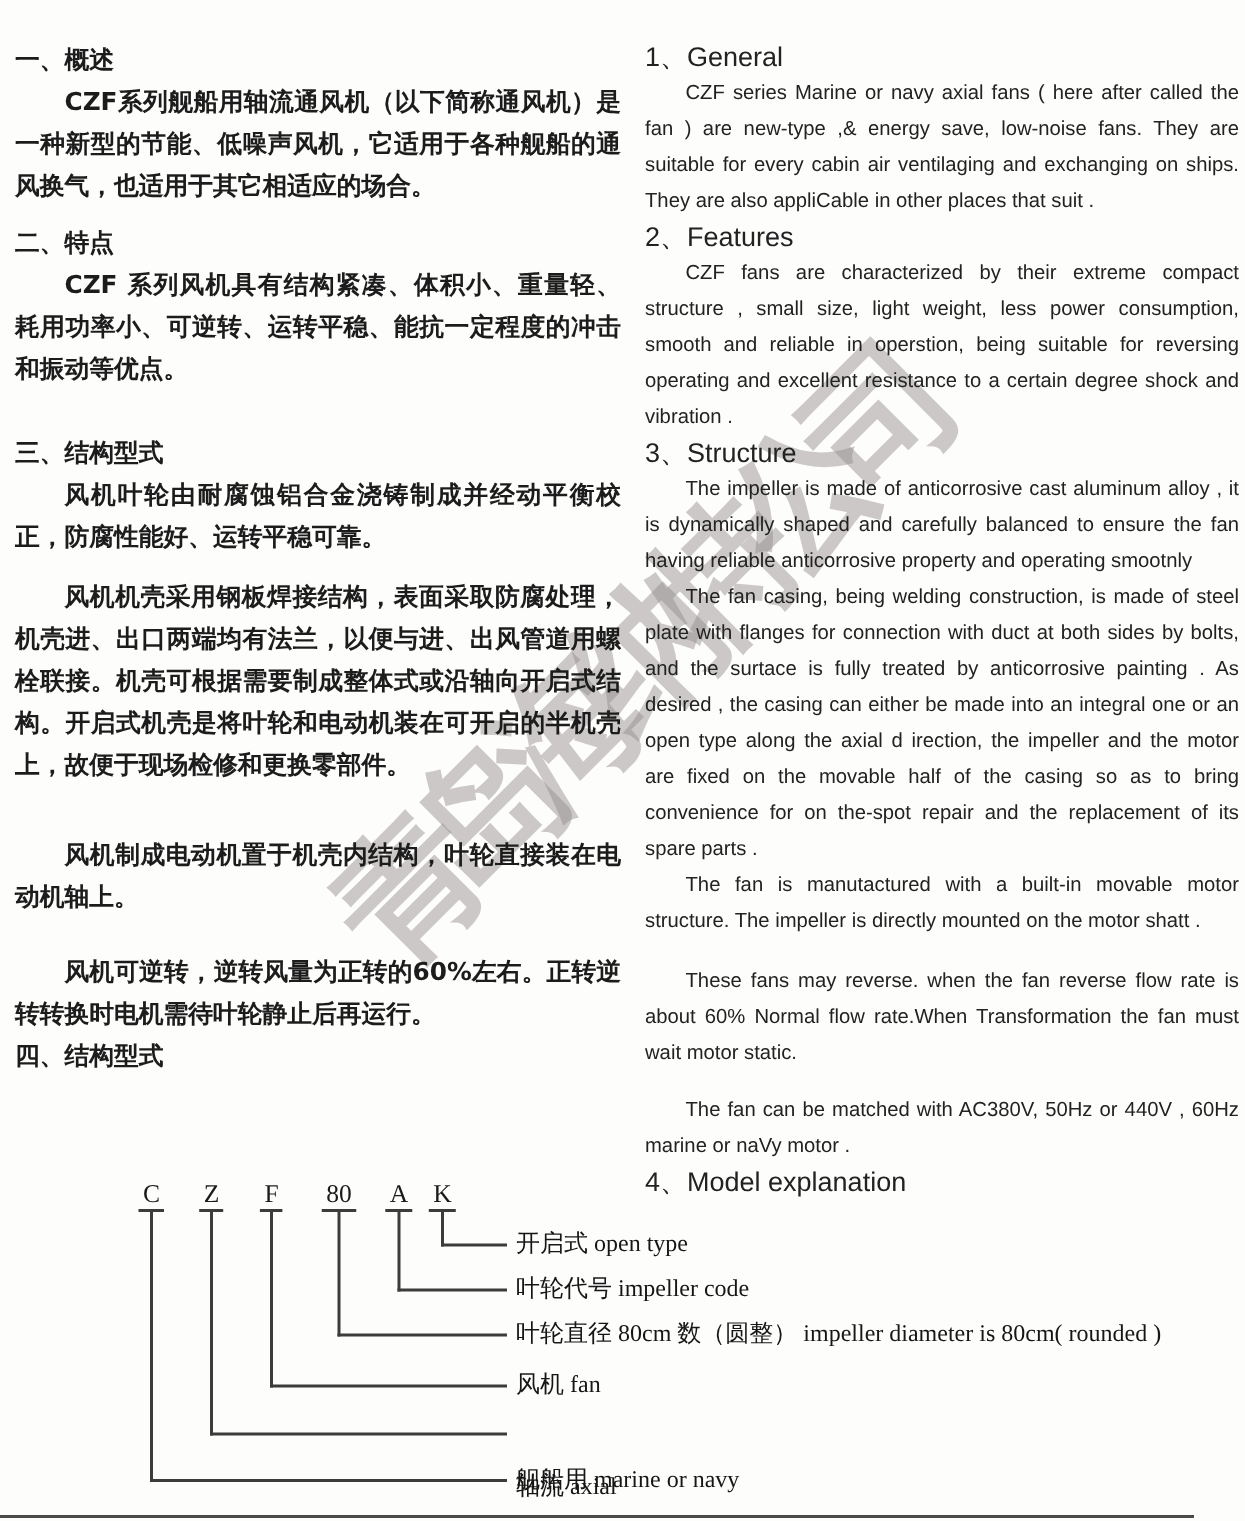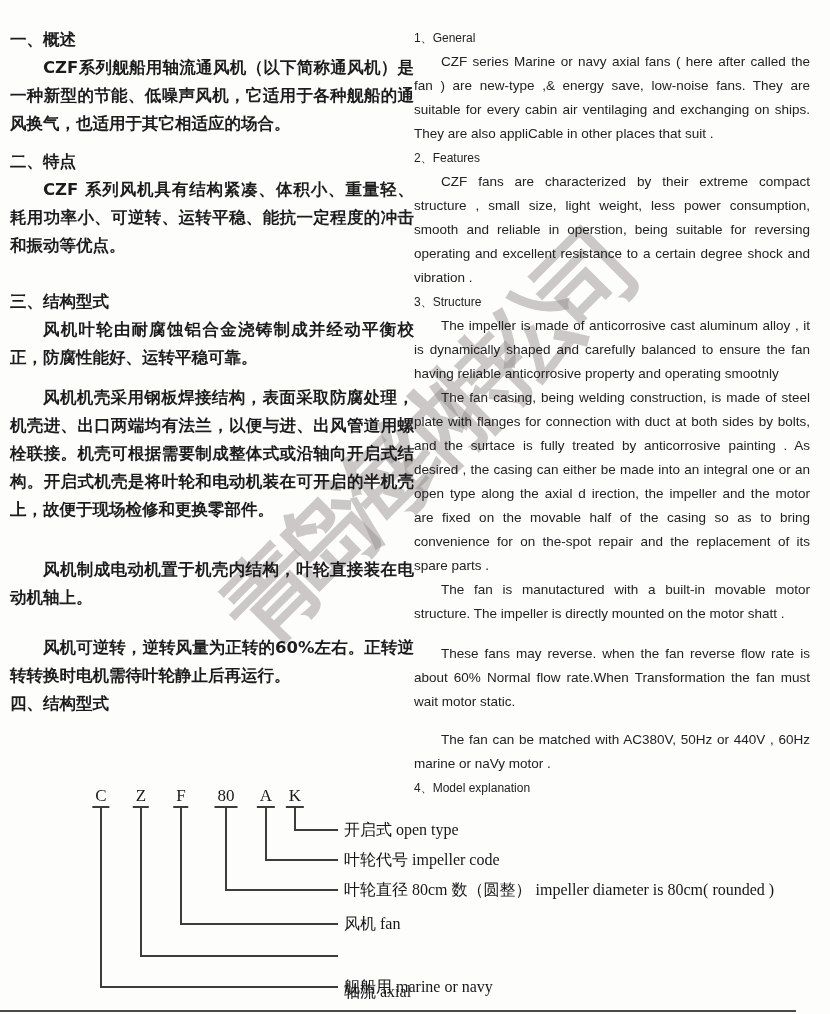--- a/index.html
+++ b/index.html
@@ -22,42 +22,42 @@
     color:rgba(148,143,143,0.48);
     font-family:"DejaVu Sans",sans-serif;
     z-index:0;
     pointer-events:none;
   }
   .columns{
     position:absolute;
     top:26px;left:10px;
     width:816px;
     display:flex;
-    gap:0;
+    gap:16px;
     z-index:1;
   }
   .col-left{
     width:404px;
     font-family:"DejaVu Sans",sans-serif;
     font-weight:bold;
     font-size:16.5px;
     line-height:28px;
     text-align:justify;
   }
   .col-right{
     width:396px;
     font-family:"Liberation Sans",sans-serif;
     font-size:13.5px;
     line-height:24px;
     text-align:justify;
     color:#222;
   }
   .col-left p,.col-left h3,.col-right p,.col-right h3{margin:0;padding:0;}
   .col-left h3{font-size:16.5px;}
-  .col-right h3{font-size:12px;font-weight:normal;}
+  .col-right h3{font-size:18px;font-weight:normal;}
   .indent{text-indent:2em;}
   .mt-10{margin-top:10px!important;}
   .mt-12{margin-top:12px!important;}
   .mt-14{margin-top:14px!important;}
   .mt-16{margin-top:16px!important;}
   .mt-22{margin-top:22px!important;}
   .mt-28{margin-top:28px!important;}
   .mt-32{margin-top:32px!important;}
   .ind-right{padding-left:28px;}
 

